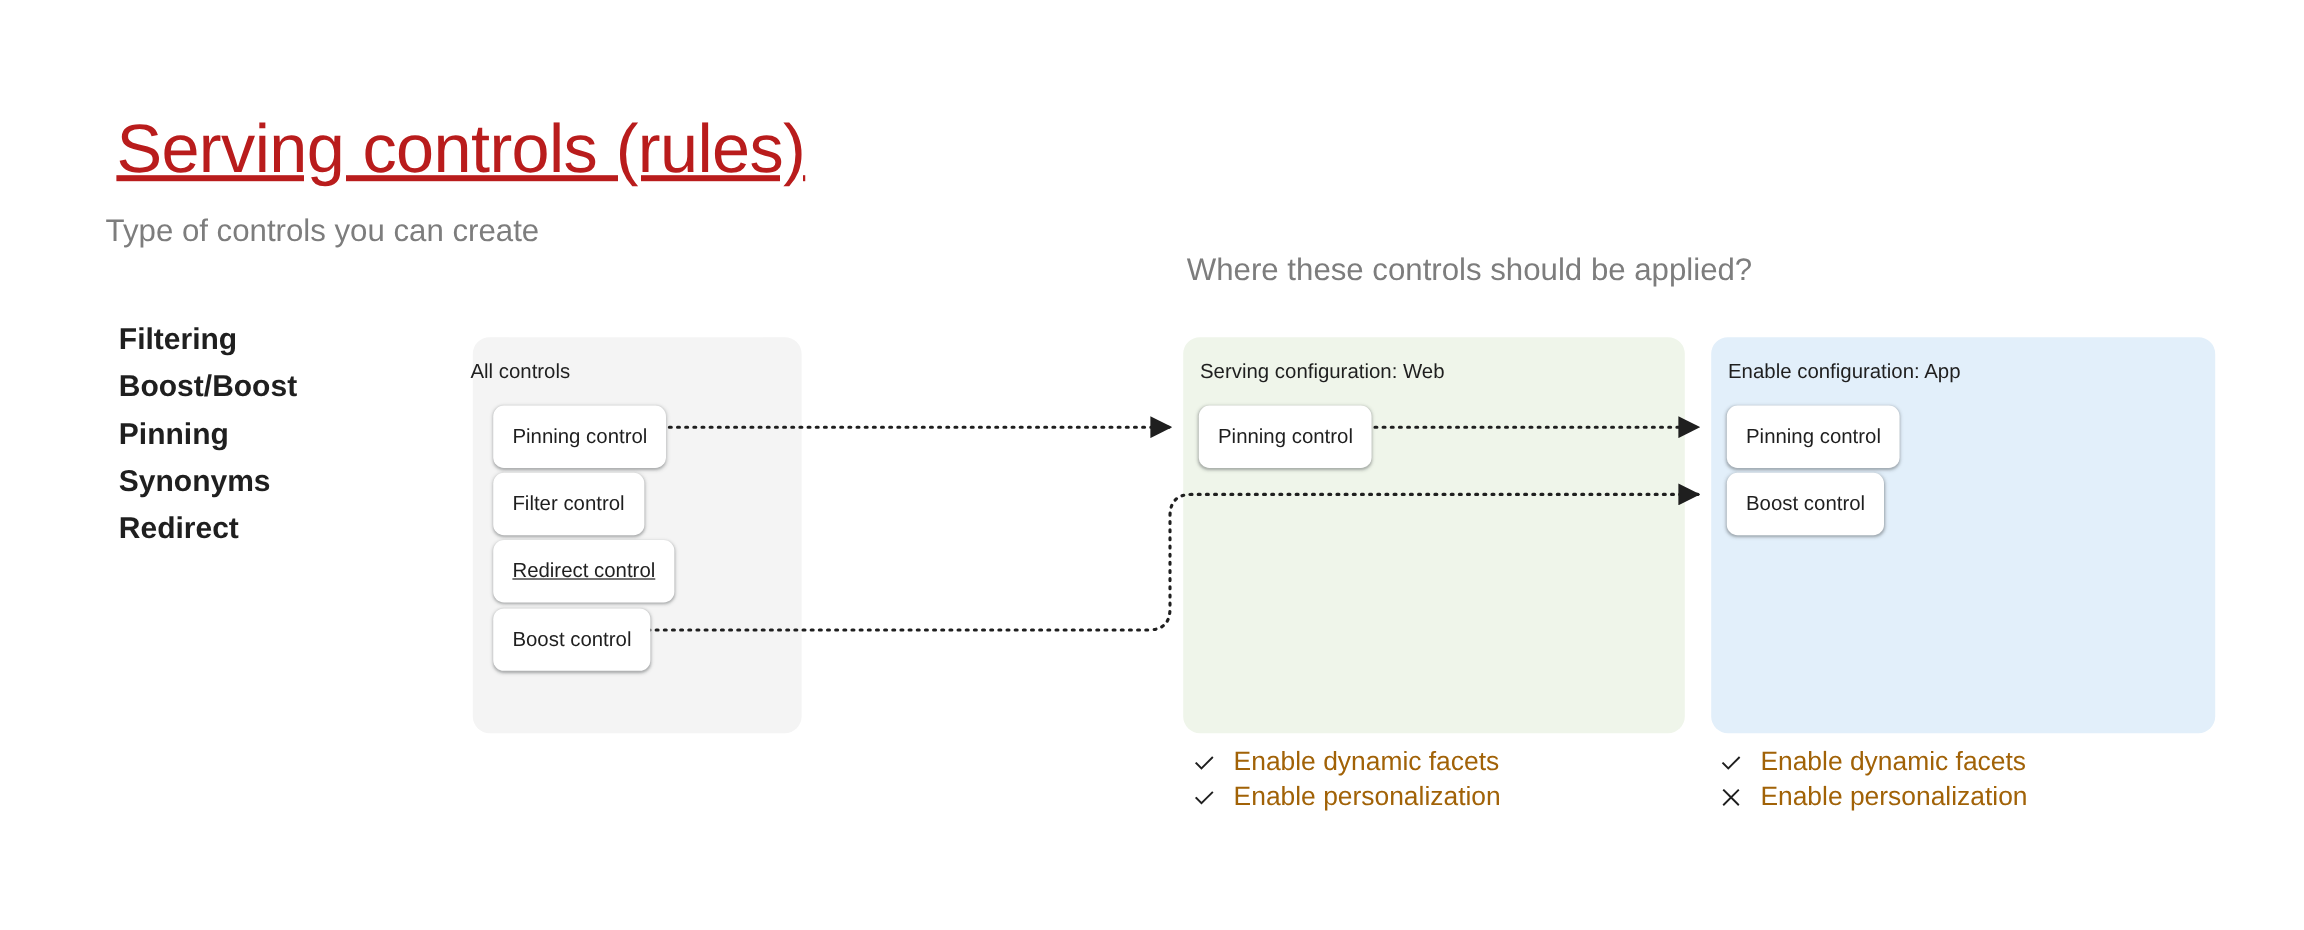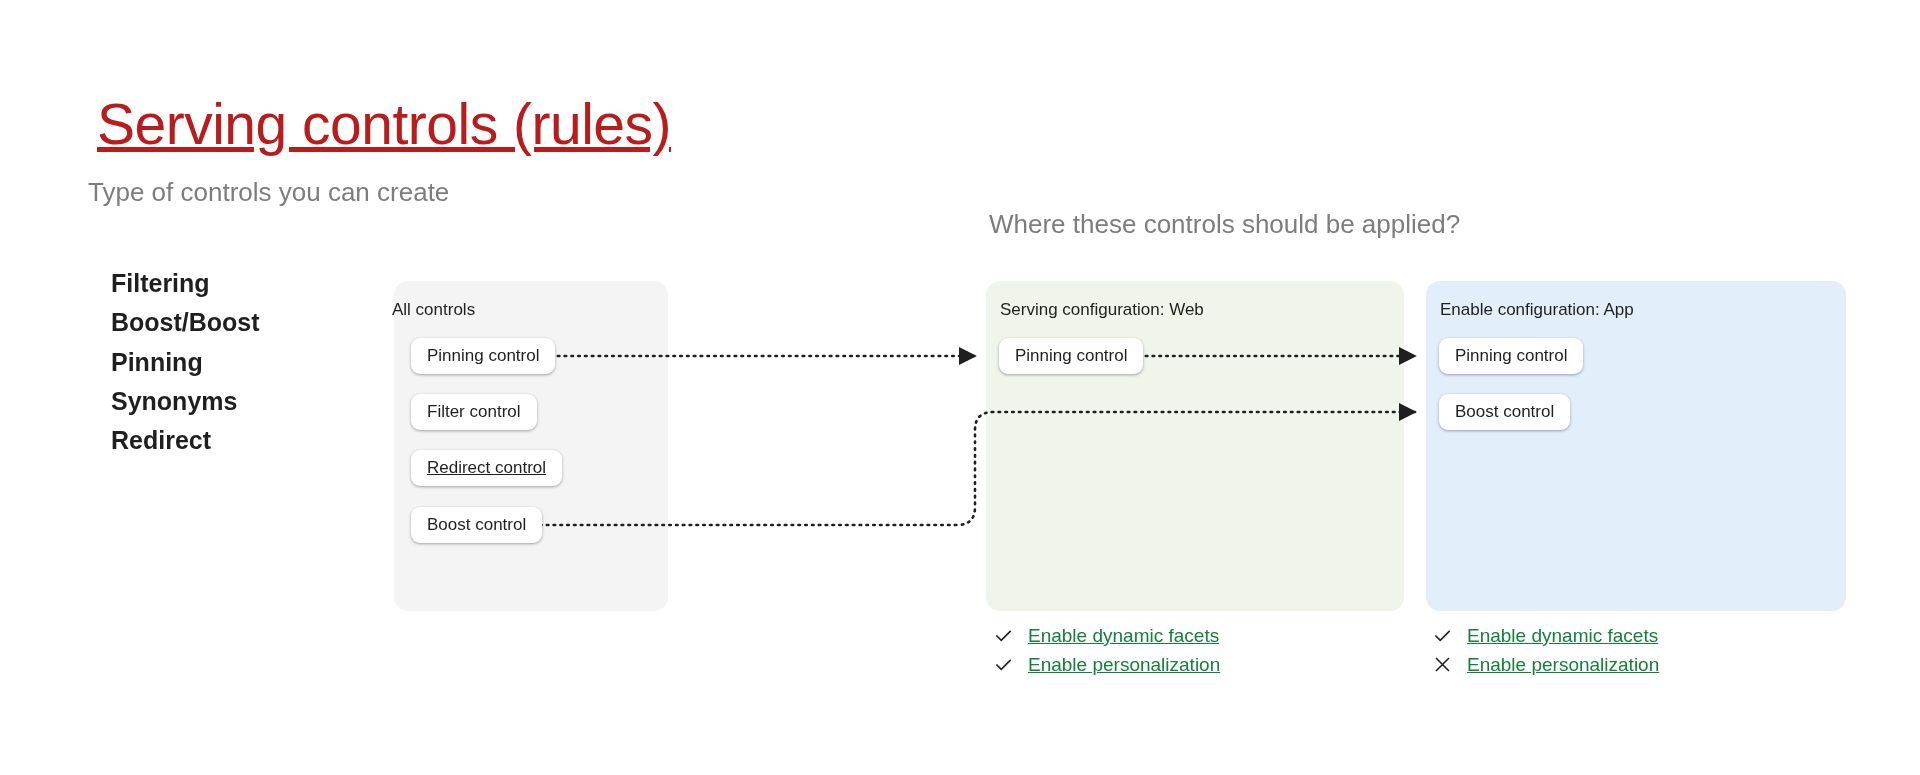--- a/index.html
+++ b/index.html
@@ -47,21 +47,20 @@
   #right-sub    { left: 989px; top: 179px; margin-top: 32px; }
 
   
   #control-types {
     position: absolute;
     left: 99px;
     top: 270px;
     display: flex;
     flex-direction: column;
     gap: 13px;
-    margin-left: 12px;
   }
   .control-type {
     font-size: 25px;
     font-weight: 700;
     color: #1f1f1f;
     line-height: 1.05;
     white-space: nowrap;
   }
 
   
@@ -109,21 +108,21 @@
     position: absolute;
     background: #ffffff;
     border-radius: 9px;
     box-shadow: 0 1px 2px rgba(60,64,67,0.30), 0 1px 3px 1px rgba(60,64,67,0.12);
     font-size: 17px;
     font-weight: 400;
     color: #1f1f1f;
     display: flex;
     align-items: center;
     padding: 0 16px;
-    height: 36px;
+    height: 52px;
     white-space: nowrap;
     box-sizing: border-box;
   }
 
   
   #chip-all-pinning  { left: 411px; top: 338px; }
   #chip-all-filter   { left: 411px; top: 394px; }
   #chip-all-redirect { left: 411px; top: 450px; text-decoration: underline; }
   #chip-all-boost    { left: 411px; top: 507px; }
 
@@ -160,25 +159,24 @@
     gap: 14px;
     height: 20px;
   }
   .option-mark {
     width: 21px;
     height: 21px;
     flex: 0 0 21px;
     display: block;
   }
   .option-text {
-    font-size: 19px;
-    color: #15803d;
+    font-size: 22px;
+    color: #a16207;
     white-space: nowrap;
     line-height: 1;
-    text-decoration: underline;
   }
 </style>
 </head>
 <body>
 
 <div class="stage">
 
   <div class="col-title" id="left-title">Serving controls (rules)</div>
   <div class="col-subtitle" id="left-sub">Type of controls you can create</div>
 

